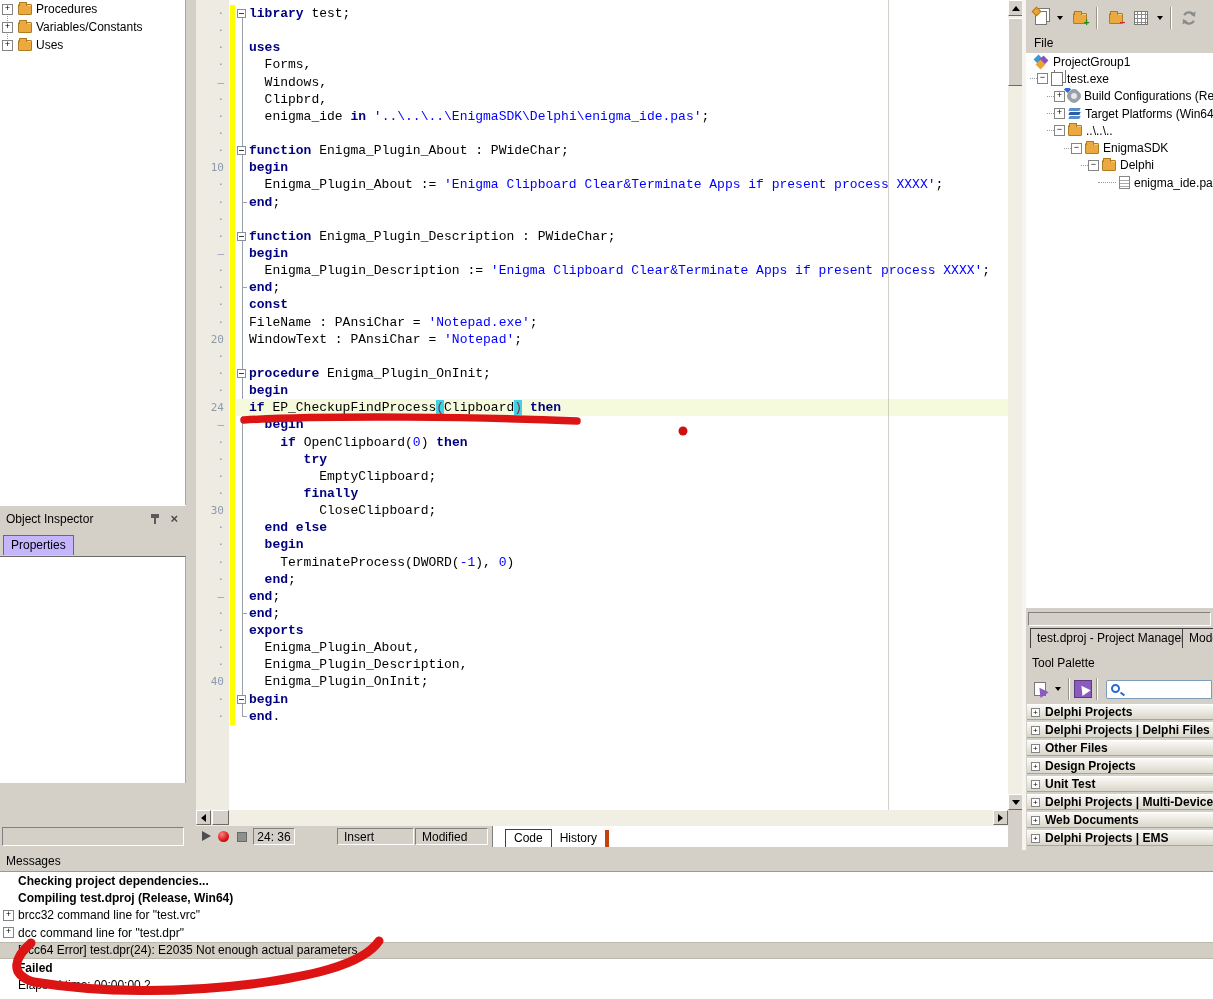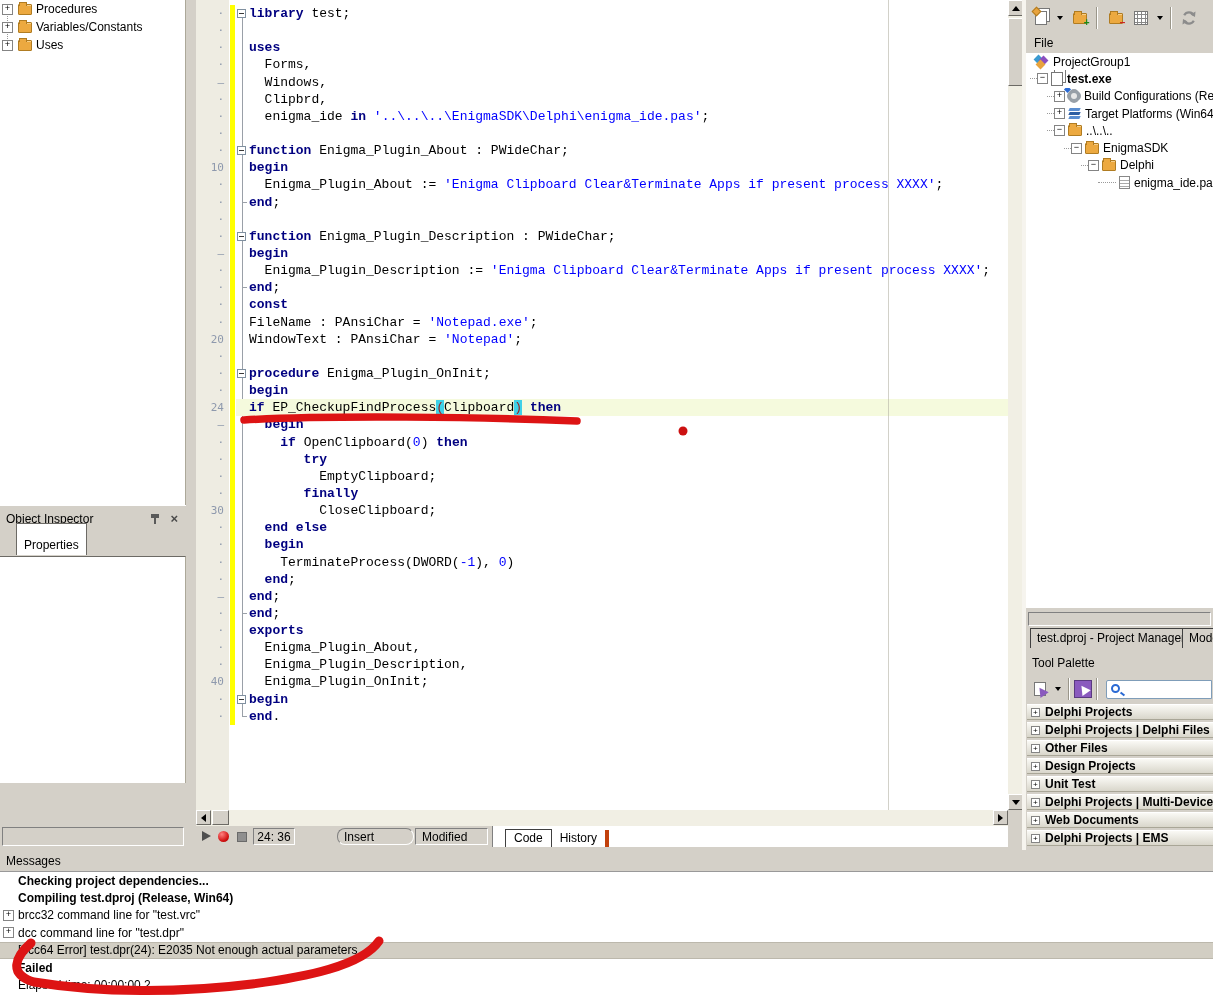--- a/index.html
+++ b/index.html
@@ -22,21 +22,21 @@
                background:#eca940; border:1px solid #b07c22; border-bottom:none; }
 
   .oi-header { position:absolute; left:0; top:505px; width:186px; height:27px; background:#d4d0c8;
                border-top:1px solid #fff; display:flex; align-items:center; padding-left:6px; }
   .oi-title { flex:1; }
   .pin-ic { position:relative; width:10px; height:12px; margin-right:10px; }
   .pin-ic::before { content:""; position:absolute; left:1px; top:1px; width:8px; height:4px; background:#5a5a5a; }
   .pin-ic::after  { content:""; position:absolute; left:4px; top:5px; width:2px; height:6px; background:#5a5a5a; }
   .close-ic { font-weight:bold; font-size:13px; color:#4a4a4a; margin-right:8px; line-height:12px; }
   .oi-tabs { position:absolute; left:0; top:532px; width:186px; height:24px; background:#d4d0c8; }
-  .oi-tab { position:absolute; left:16px; bottom:1px; padding:14px 7px 3px 7px; background:#ffffff;
+  .oi-tab { position:absolute; left:3px; bottom:1px; padding:2px 7px 3px 7px; background:#c4b5fd;
             border:1px solid #6c6a65; border-bottom:none; }
   .oi-body { position:absolute; left:0; top:556px; width:186px; height:227px; background:#fff;
              border-right:1px solid #aca899; border-top:1px solid #6c6a65; }
   .left-bottom-box { position:absolute; left:2px; top:827px; width:182px; height:19px;
                      background:#d4d0c8; border:1px solid; border-color:#808080 #fff #fff #808080; }
 
   
   .top-tab-remnant { position:absolute; left:281px; top:0; width:68px; height:6px;
                      background:#ece9e0; border:1px solid #b8b4a8; border-top:none; }
   .editor { position:absolute; left:196px; top:0; width:812px; height:810px; background:#fff; overflow:hidden; }
@@ -82,21 +82,21 @@
   .sbar { position:absolute; left:196px; top:826px; width:812px; height:21px; background:#d4d0c8; }
   .play-ic { position:absolute; left:6px; top:5px; width:0; height:0;
              border-top:5px solid transparent; border-bottom:5px solid transparent; border-left:9px solid #4f4f4f; }
   .rec-ic { position:absolute; left:22px; top:5px; width:11px; height:11px; border-radius:50%;
             background:radial-gradient(circle at 35% 30%, #ff8080, #d01010 65%, #900); }
   .stop-ic { position:absolute; left:41px; top:6px; width:10px; height:10px; background:#8f8f8f;
              border:1px solid #6a6a6a; }
   .scell { position:absolute; top:2px; height:17px; background:#d4d0c8; border:1px solid;
            border-color:#808080 #fff #fff #808080; display:flex; align-items:center; font-size:12px; }
   .scell.c1 { left:57px; width:42px; justify-content:center; }
-  .scell.c2 { left:141px; width:77px; padding-left:6px;border-radius:8px; }
+  .scell.c2 { left:141px; width:77px; padding-left:6px; }
   .scell.c3 { left:219px; width:73px; padding-left:6px; }
   .stabs { position:absolute; left:296px; top:0; right:0; bottom:0; background:#fff;
            border-left:1px solid #808080; display:flex; align-items:flex-end; }
   .stab-code { margin-left:12px; padding:1px 8px 2px 8px; border:1px solid #404040; border-bottom:none; background:#fff; }
   .stab-hist { padding:1px 8px 2px 8px; border-right:4px solid #c2410c; }
 
   
   .pm-splitter { position:absolute; left:1022px; top:0; width:4px; height:850px; background:#f6f4ee; }
   .pm { position:absolute; left:1026px; top:0; width:187px; height:850px; background:#d4d0c8; }
   .pm-toolbar { position:absolute; left:2px; top:2px; height:32px; display:flex; align-items:center; }
@@ -329,21 +329,21 @@
             <i></i>
             <i></i>
             <i></i>
           </span>
           <span class="lbl">ProjectGroup1</span>
         </div>
         <div class="pm-row" style="padding-left: 4px;">
           <span class="dotstub"></span>
           <span class="expander">−</span>
           <span class="page-ic shadowed" style="margin-left: 3px;"></span>
-          <span class="lbl" style="font-weight: bold;">test.exe</span>
+          <span class="lbl" style="font-weight: normal;">test.exe</span>
         </div>
         <div class="pm-row" style="padding-left: 21px;">
           <span class="dotstub"></span>
           <span class="expander">+</span>
           <span class="gear-ic" style="margin-left: 3px;"></span>
           <span class="lbl">Build Configurations (Release)</span>
         </div>
         <div class="pm-row" style="padding-left: 21px;">
           <span class="dotstub"></span>
           <span class="expander">+</span>

